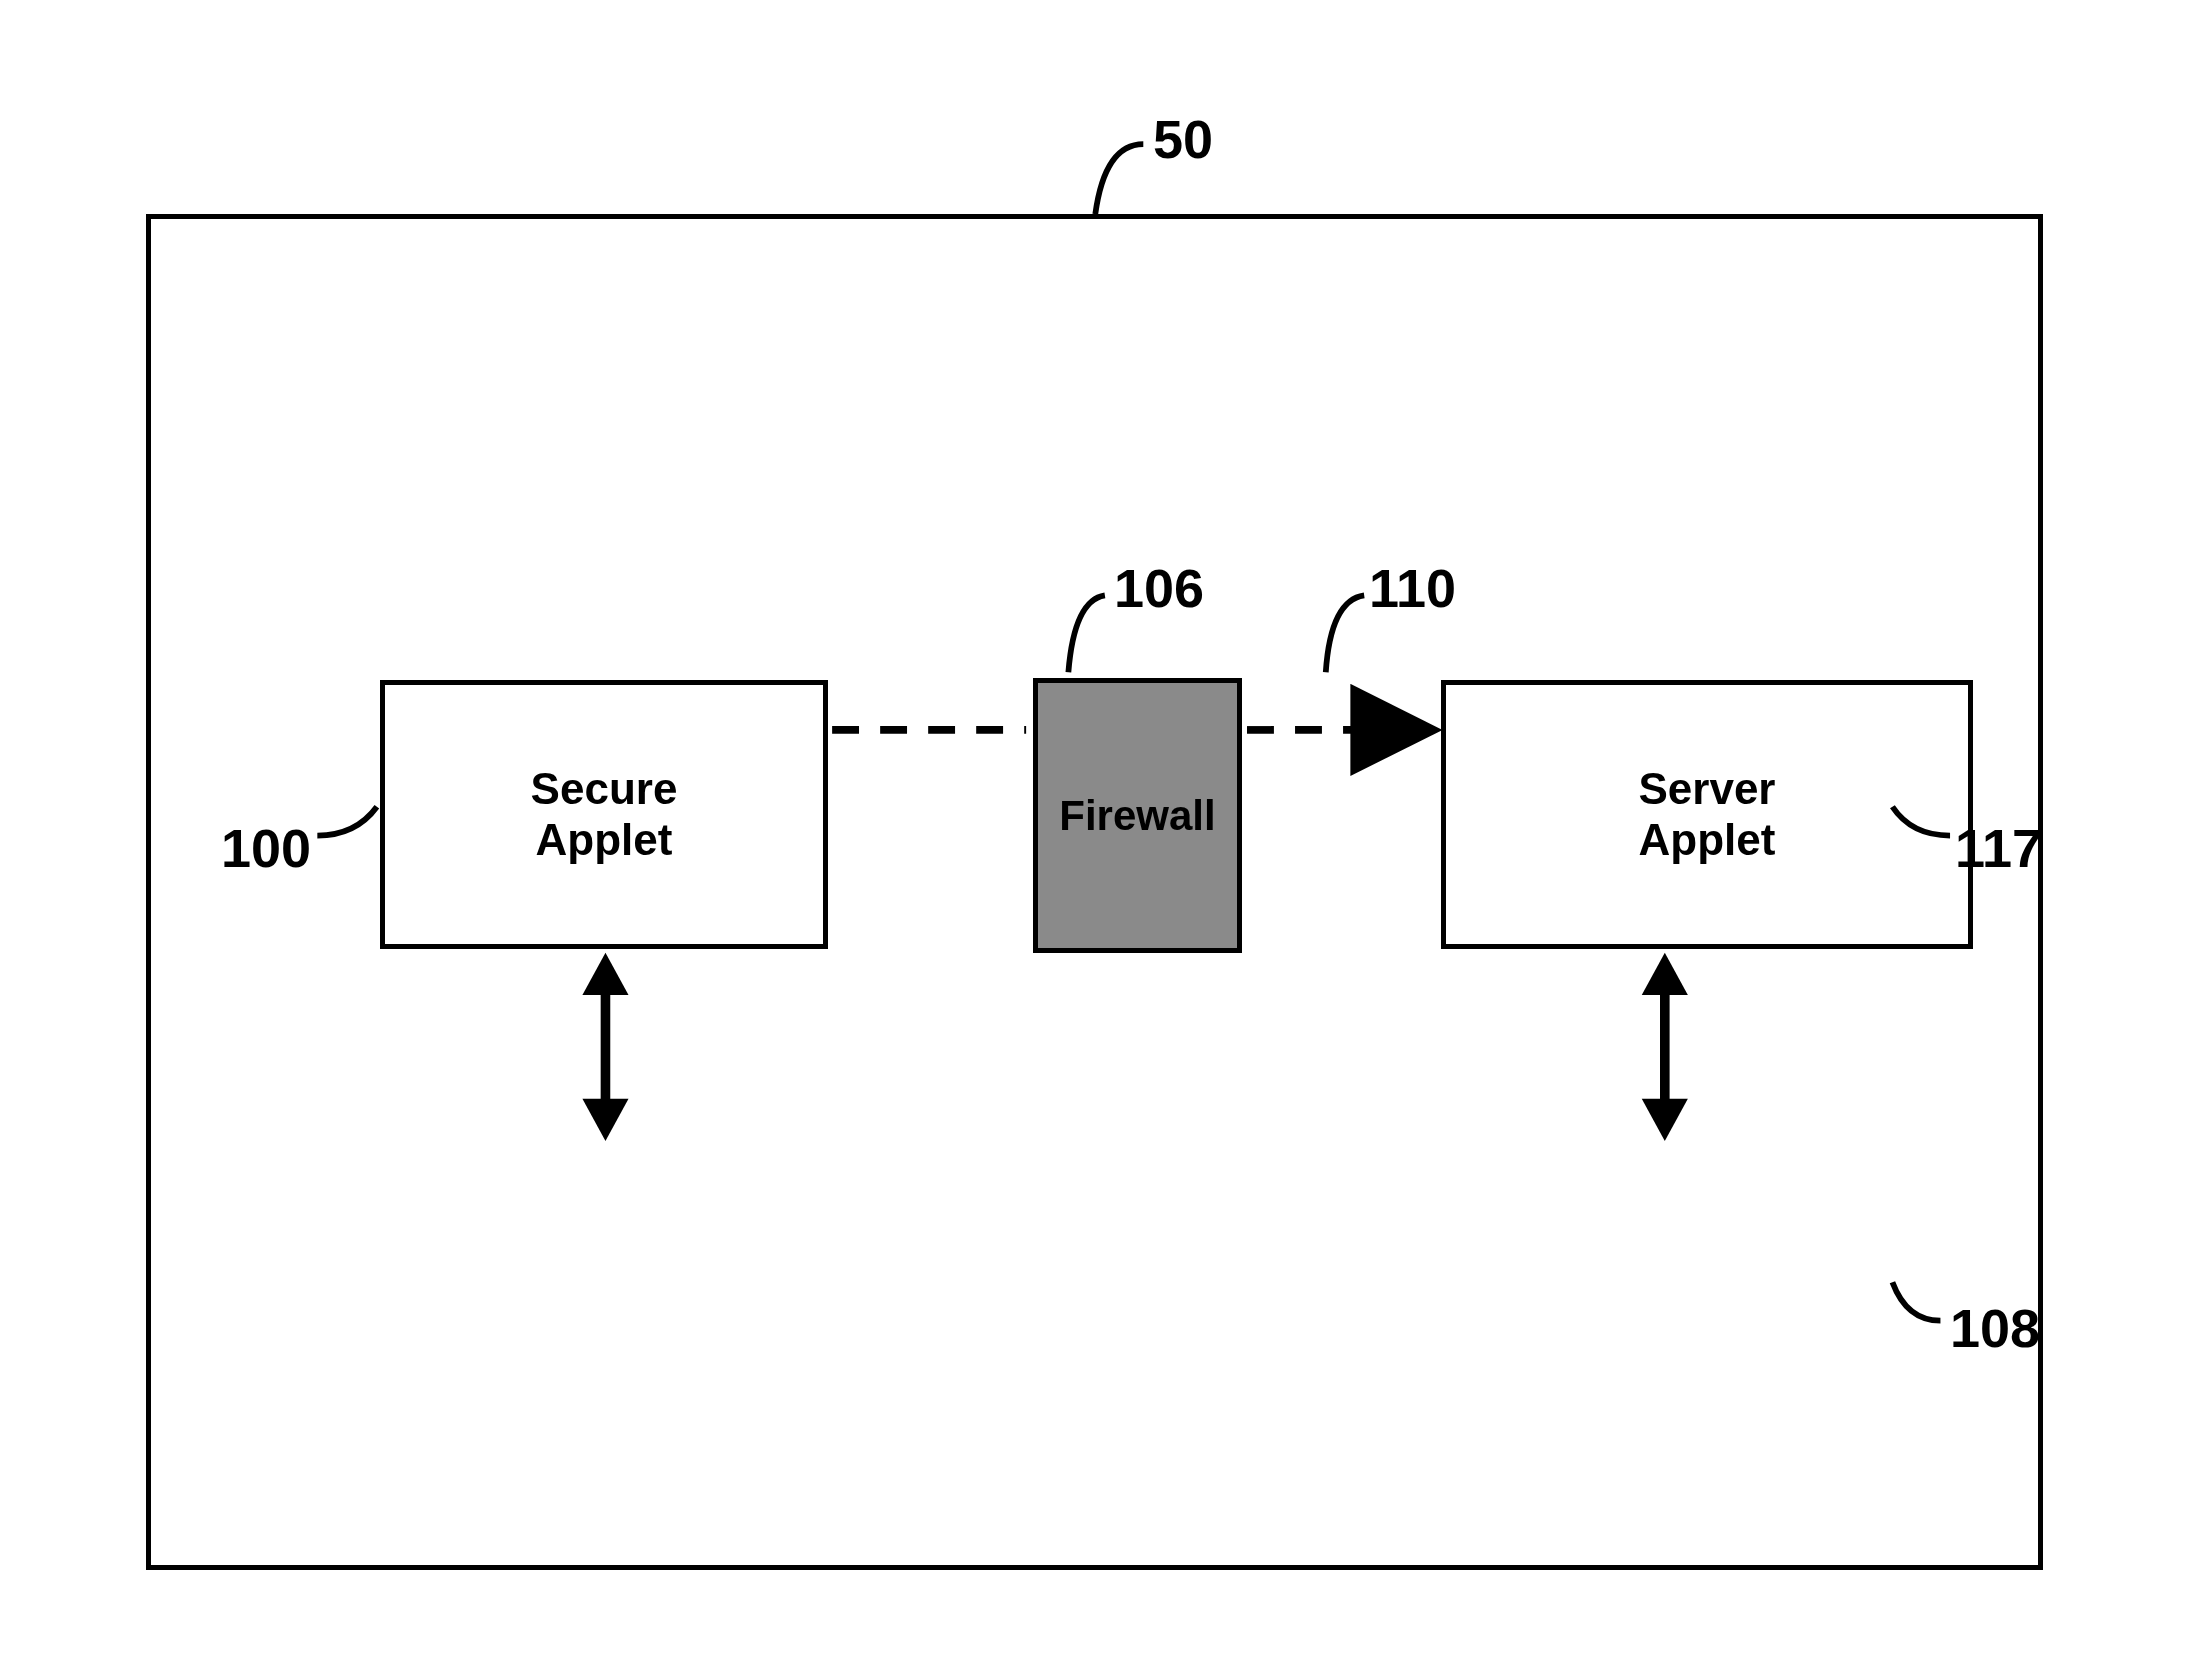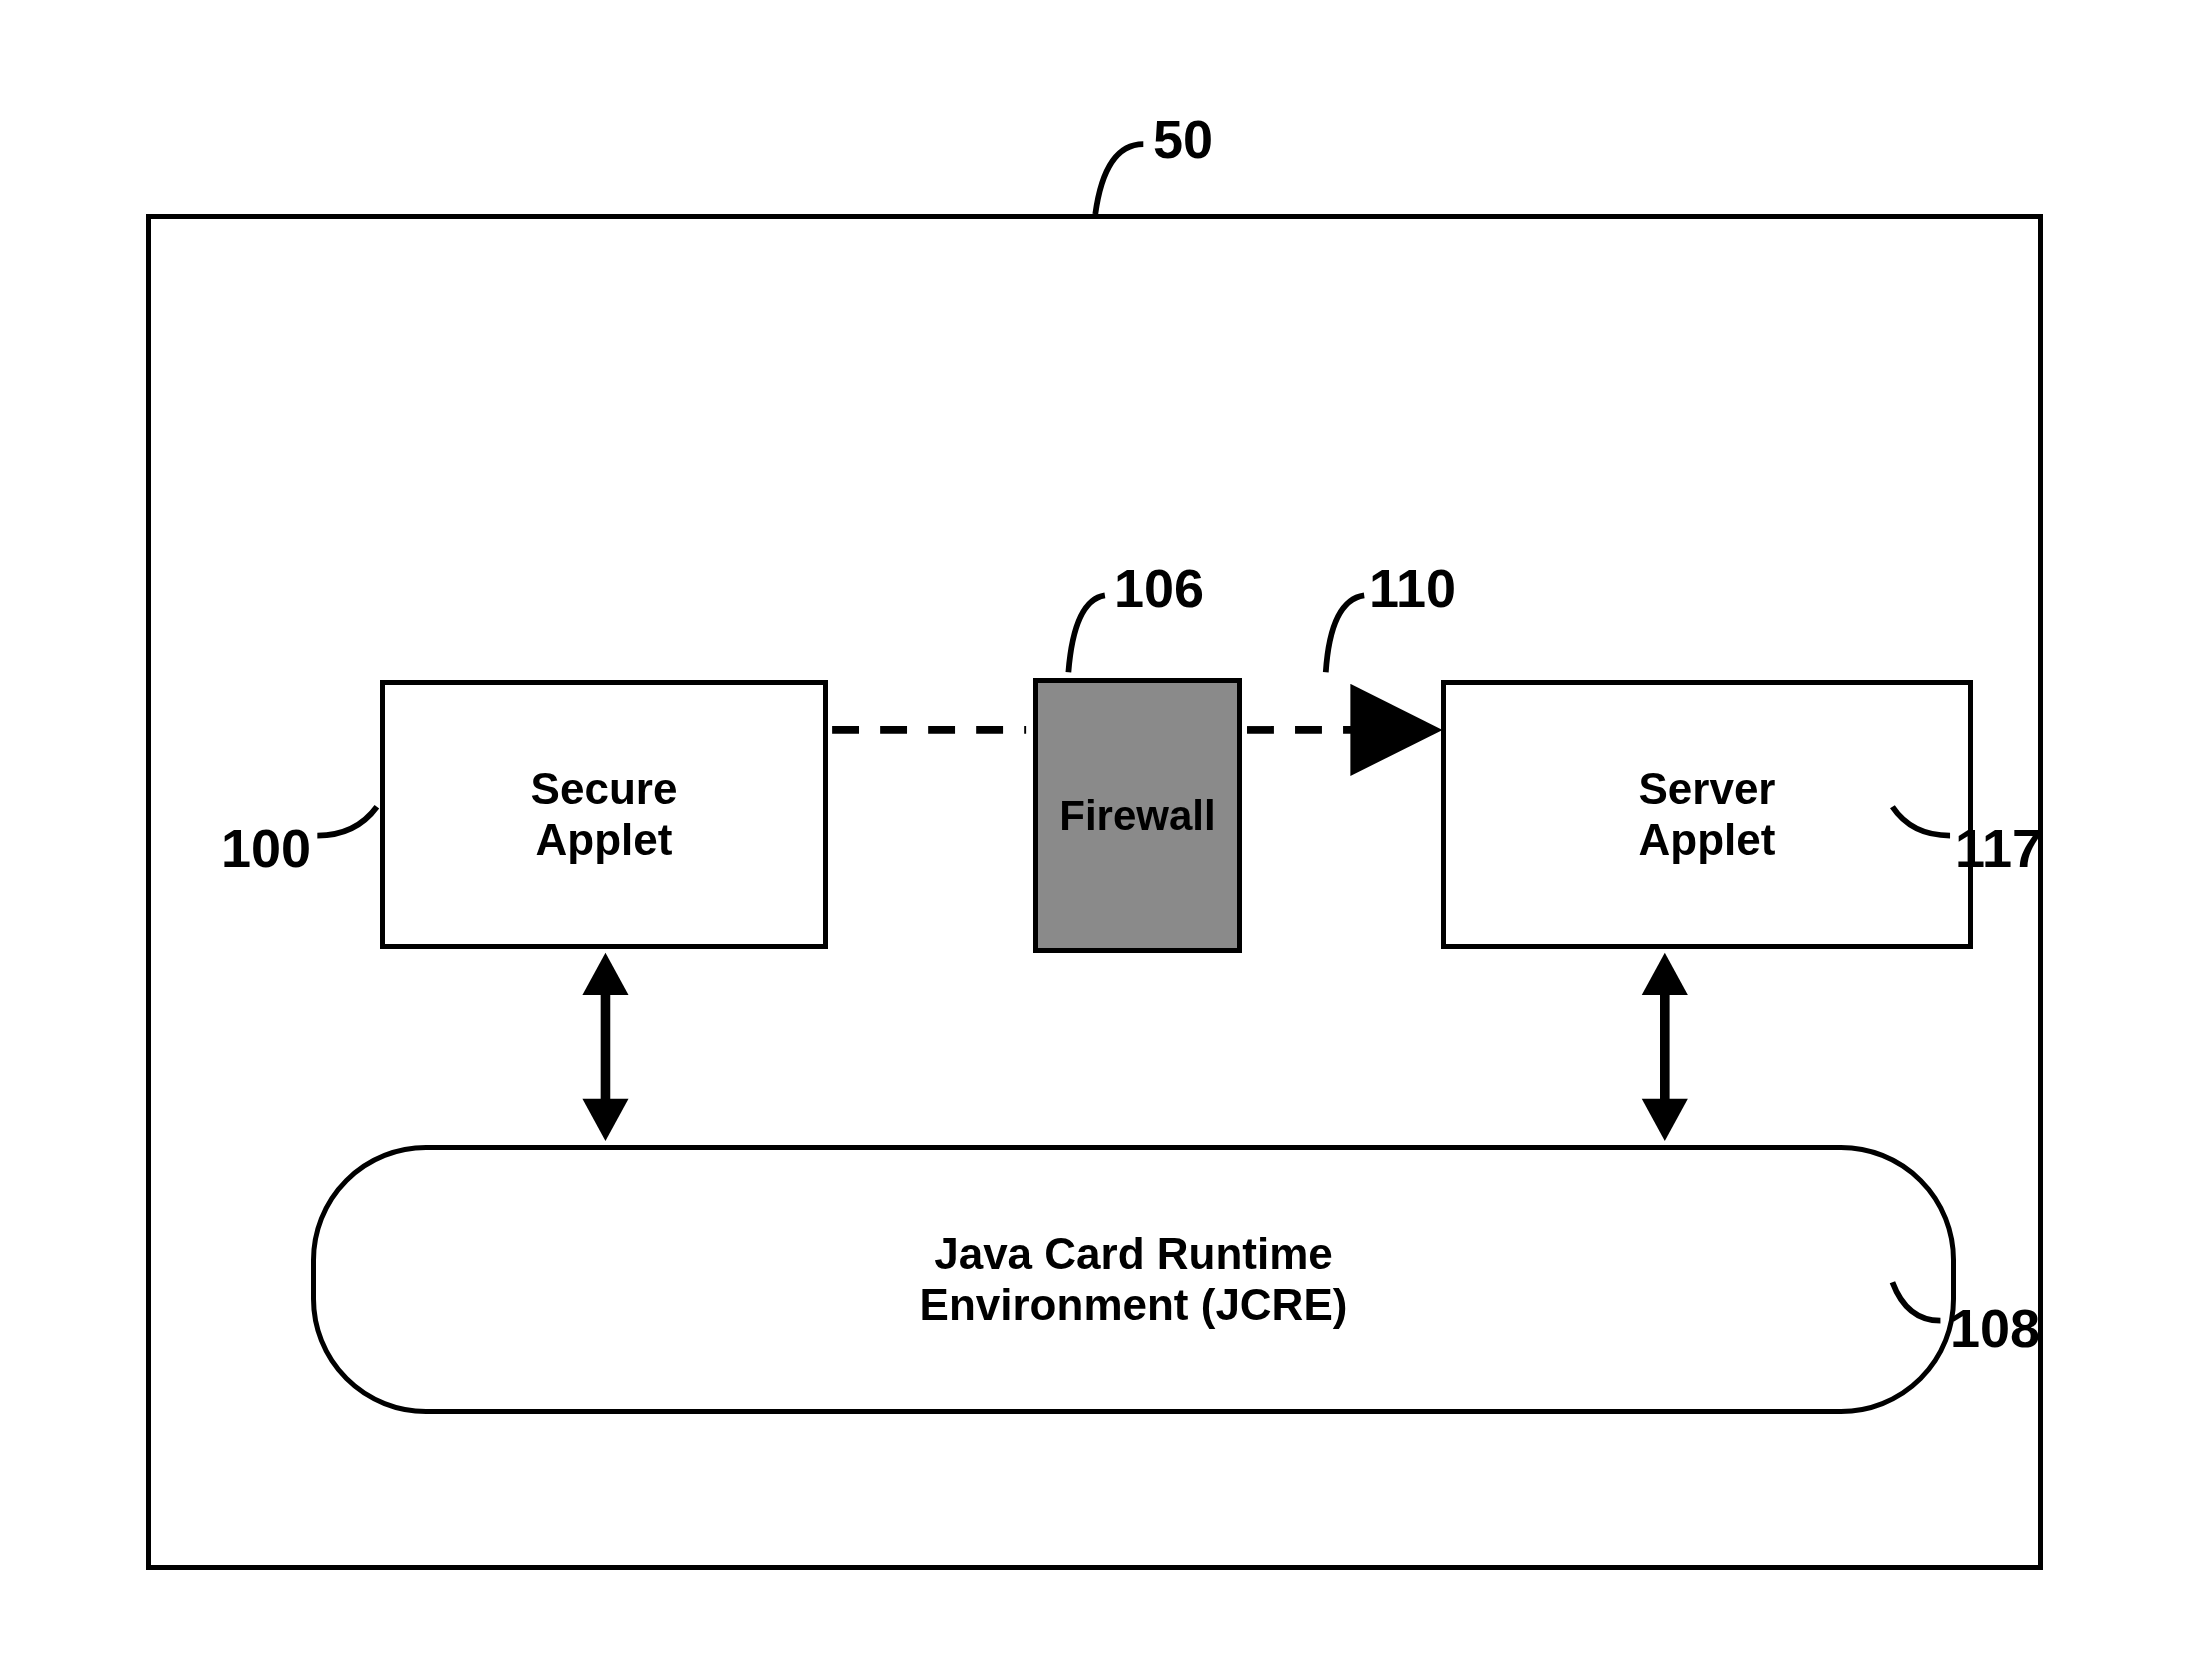--- a/index.html
+++ b/index.html
@@ -93,26 +93,20 @@
 
   <div class="box" style="left:1441px; top:680px; width:532px; height:269px;">
     <div style="font-size:44px; line-height:1.15;">
       <span>Server</span><br>
       <span>Applet</span>
     </div>
   </div>
 
   <div class="num" style="left:1955px; top:817px;">117</div>
 
-  <div class="jcre" style="left:311px; top:1145px; width:1645px; height:269px;">
-    <div style="font-size:44px; line-height:1.15; font-weight:bold; text-align:center;">
-      <span>Java Card Runtime</span><br>
-      <span>Environment (JCRE)</span>
-    </div>
-  </div>
 
   <div class="num" style="left:1950px; top:1297px;">108</div>
 
   <svg class="overlay" viewBox="0 0 2294 1743">
     <defs>
       <marker id="arrow" viewBox="0 0 10 10" refX="9" refY="5" markerWidth="12" markerHeight="12" orient="auto-start-reverse">
         <path d="M 0 0 L 10 5 L 0 10 z" fill="#000"></path>
       </marker>
       <marker id="arrowBoth" viewBox="0 0 10 10" refX="5" refY="5" markerWidth="14" markerHeight="14" orient="auto">
         <path d="M 0 0 L 10 5 L 0 10 z" fill="#000"></path>

